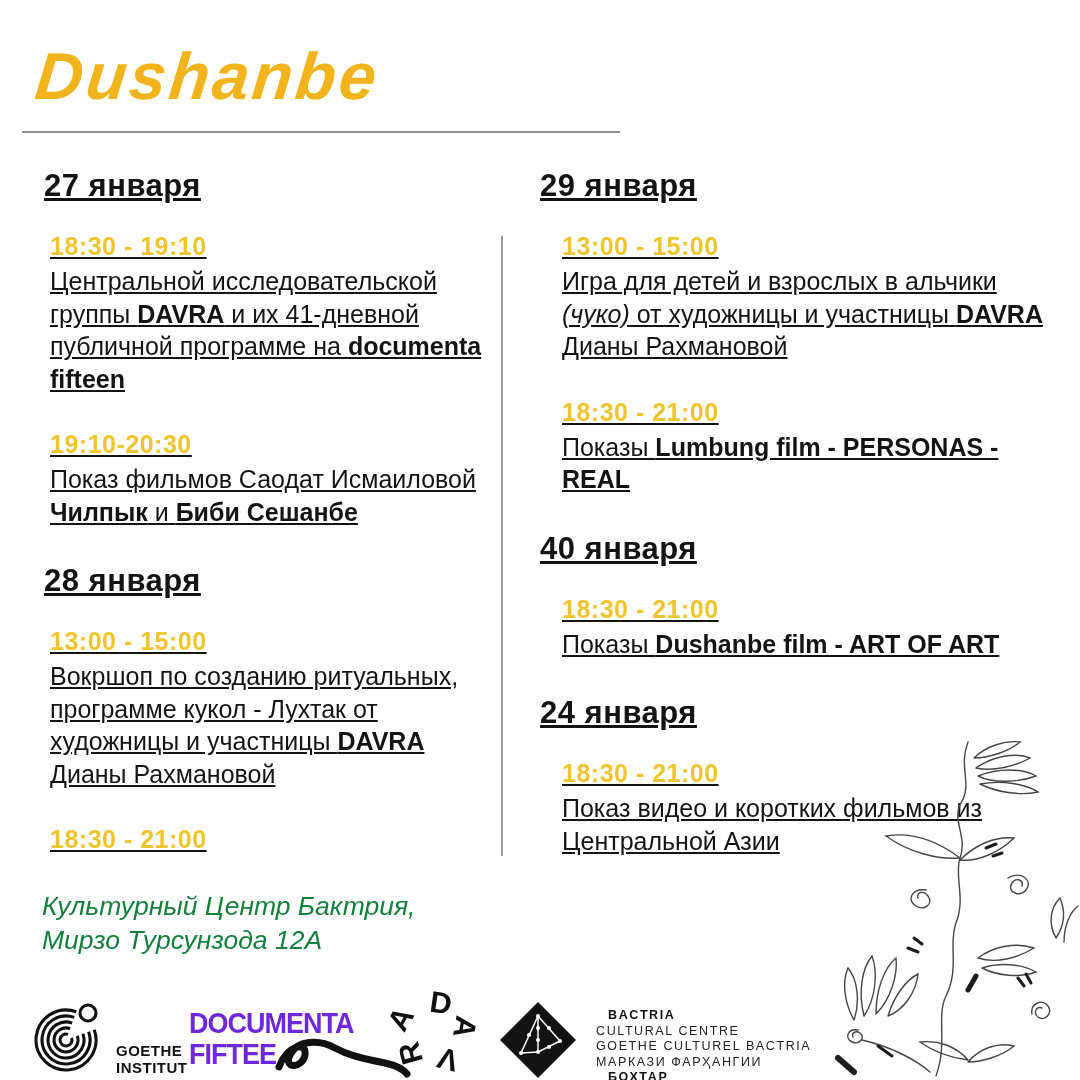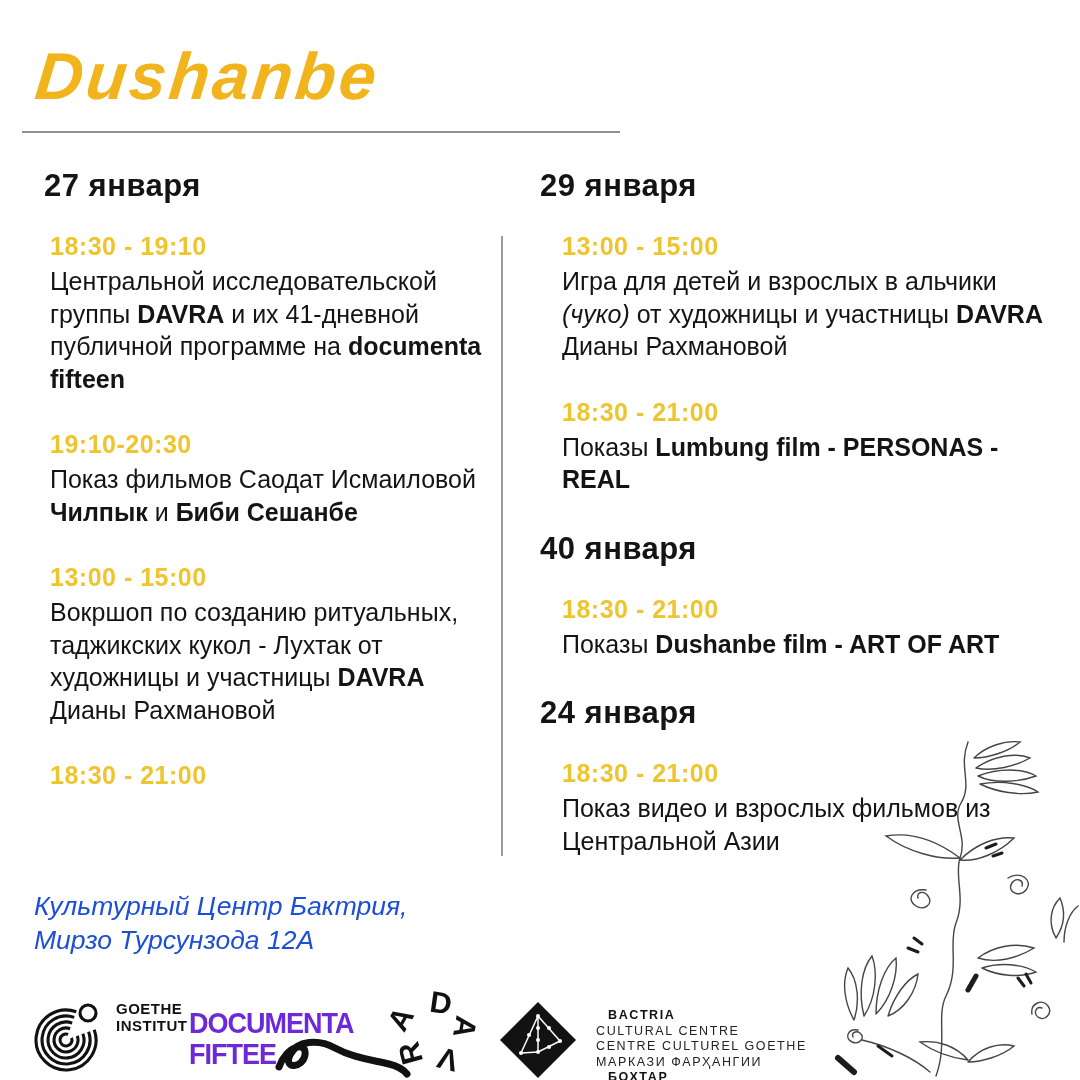--- a/index.html
+++ b/index.html
@@ -14,35 +14,35 @@
   .title{position:absolute;left:36px;top:38px;font-size:66px;font-weight:bold;font-style:italic;
          color:var(--accent);letter-spacing:3px;transform:skewX(-6deg);}
   .title-rule{position:absolute;left:22px;top:131px;width:598px;height:2px;background:var(--rule);}
 
   
   .column{position:absolute;top:168px;}
   .col-left{left:44px;width:452px;}
   .col-right{left:540px;width:518px;}
   .col-divider{position:absolute;left:501px;top:236px;width:2px;height:620px;background:#9a9a9a;}
 
-  .day{margin-bottom:16px;}
+  .day{margin-bottom:16px;text-decoration:underline;}
   .date{font-size:31px;font-weight:bold;color:var(--ink);margin-bottom:28px;letter-spacing:.5px;}
   .col-left .events{padding-left:6px;margin-top:16px;}
   .col-right .events{padding-left:22px;}
   .event{margin-bottom:35px;}
   .time{font-size:25px;font-weight:bold;color:var(--time);margin-bottom:4px;letter-spacing:.5px;}
   .desc{font-size:25px;line-height:1.3;color:var(--ink);}
   .desc b{font-weight:bold;}
   .desc i{font-style:italic;}
 
   
-  .address{position:absolute;left:34px;top:890px;font-size:26.5px;font-style:italic;line-height:1.28;color:#1d4ed8;}
-
-  
-  .goethe{position:absolute;left:30px;top:1000px;display:flex;align-items:flex-start;}
+  .address{position:absolute;left:42px;top:890px;font-size:26.5px;font-style:italic;line-height:1.28;color:#15803d;}
+
+  
+  .goethe{position:absolute;left:30px;top:1000px;display:flex;align-items:flex-end;}
   .goethe-text{margin-left:10px;font-size:15px;font-weight:bold;line-height:17px;letter-spacing:.5px;color:#111;}
   .documenta{position:absolute;left:189px;top:1006px;width:200px;color:#6d28d9;}
   .doc-line{font-size:27px;font-weight:bold;letter-spacing:-1px;transform:scaleY(1.12);transform-origin:left top;white-space:nowrap;}
   .doc-row2{position:relative;height:34px;}
   .doc-squiggle{position:absolute;left:86px;top:-2px;}
   .davra{position:absolute;left:388px;top:990px;width:100px;height:96px;}
   .davra span{position:absolute;font-size:30px;font-weight:bold;color:#111;}
   .dl0{left:42px;top:-4px;transform:rotate(8deg);}
   .dl1{left:66px;top:20px;transform:rotate(100deg);}
   .dl2{left:50px;top:52px;transform:rotate(195deg);}
@@ -71,24 +71,25 @@
             <div class="time">18:30 - 19:10</div>
             <div class="desc"><span>Центральной исследовательской группы </span><b>DAVRA</b><span> и их 41-дневной публичной программе на </span><b>documenta fifteen</b></div>
           </div>
           <div class="event">
             <div class="time">19:10-20:30</div>
             <div class="desc"><span>Показ фильмов Саодат Исмаиловой </span><b>Чилпык</b><span> и </span><b>Биби Сешанбе</b></div>
           </div>
         </div>
       </div>
       <div class="day">
+        <h2 class="date">28 января</h2>
         <div class="events">
           <div class="event">
             <div class="time">13:00 - 15:00</div>
-            <div class="desc"><span>Вокршоп по созданию ритуальных, таджикских кукол - Лухтак от художницы и участницы </span><b>DAVRA</b><span> Дианы Рахмановой</span></div>
+            <div class="desc"><span>Вокршоп по созданию ритуальных, программе кукол - Лухтак от художницы и участницы </span><b>DAVRA</b><span> Дианы Рахмановой</span></div>
           </div>
           <div class="event">
             <div class="time">18:30 - 21:00</div>
           </div>
         </div>
       </div>
     </div>
   <div class="column col-right">
       <div class="day">
         <h2 class="date">29 января</h2>
@@ -110,21 +111,21 @@
             <div class="time">18:30 - 21:00</div>
             <div class="desc"><span>Показы </span><b>Dushanbe film - ART OF ART</b></div>
           </div>
         </div>
       </div>
       <div class="day">
         <h2 class="date">24 января</h2>
         <div class="events">
           <div class="event">
             <div class="time">18:30 - 21:00</div>
-            <div class="desc"><span>Показ видео и взрослых фильмов из Центральной Азии</span></div>
+            <div class="desc"><span>Показ видео и коротких фильмов из Центральной Азии</span></div>
           </div>
         </div>
       </div>
     </div>
   <div class="col-divider"></div>
 
   <div class="address">
     <div>Культурный Центр Бактрия,</div>
     <div>Мирзо Турсунзода 12А</div>
   </div>
@@ -182,21 +183,21 @@
           <circle cx="62" cy="41" r="2"></circle>
           <circle cx="51" cy="28" r="2"></circle>
         <circle cx="51" cy="47" r="2"></circle>
           <circle cx="31" cy="35" r="2"></circle>
           <circle cx="23" cy="53" r="2"></circle>
       </g>
     </svg>
     <div class="bactria-text">
       <div class="strong">BACTRIA</div>
       <div>CULTURAL CENTRE</div>
-      <div>CENTRE CULTUREL GOETHE</div>
+      <div>GOETHE CULTUREL BACTRIA</div>
       <div>МАРКАЗИ ФАРҲАНГИИ</div>
       <div class="strong">БОХТАР</div>
     </div>
   </div>
 
   <svg class="sketch" width="262" height="352" viewBox="0 0 262 352">
     <g fill="none" stroke="#454545" stroke-width="1.4" stroke-linecap="round">
       <path d="M150,14 C140,40 155,55 143,75 C133,92 150,108 142,130 C136,148 148,170 138,195 C130,215 142,240 128,268 C118,288 130,315 118,348"></path>
       <path d="M156,30 C168,18 188,12 202,14 C190,24 170,30 156,30"></path>
       <path d="M158,40 C175,28 198,24 212,30 C198,38 175,44 158,40"></path>

